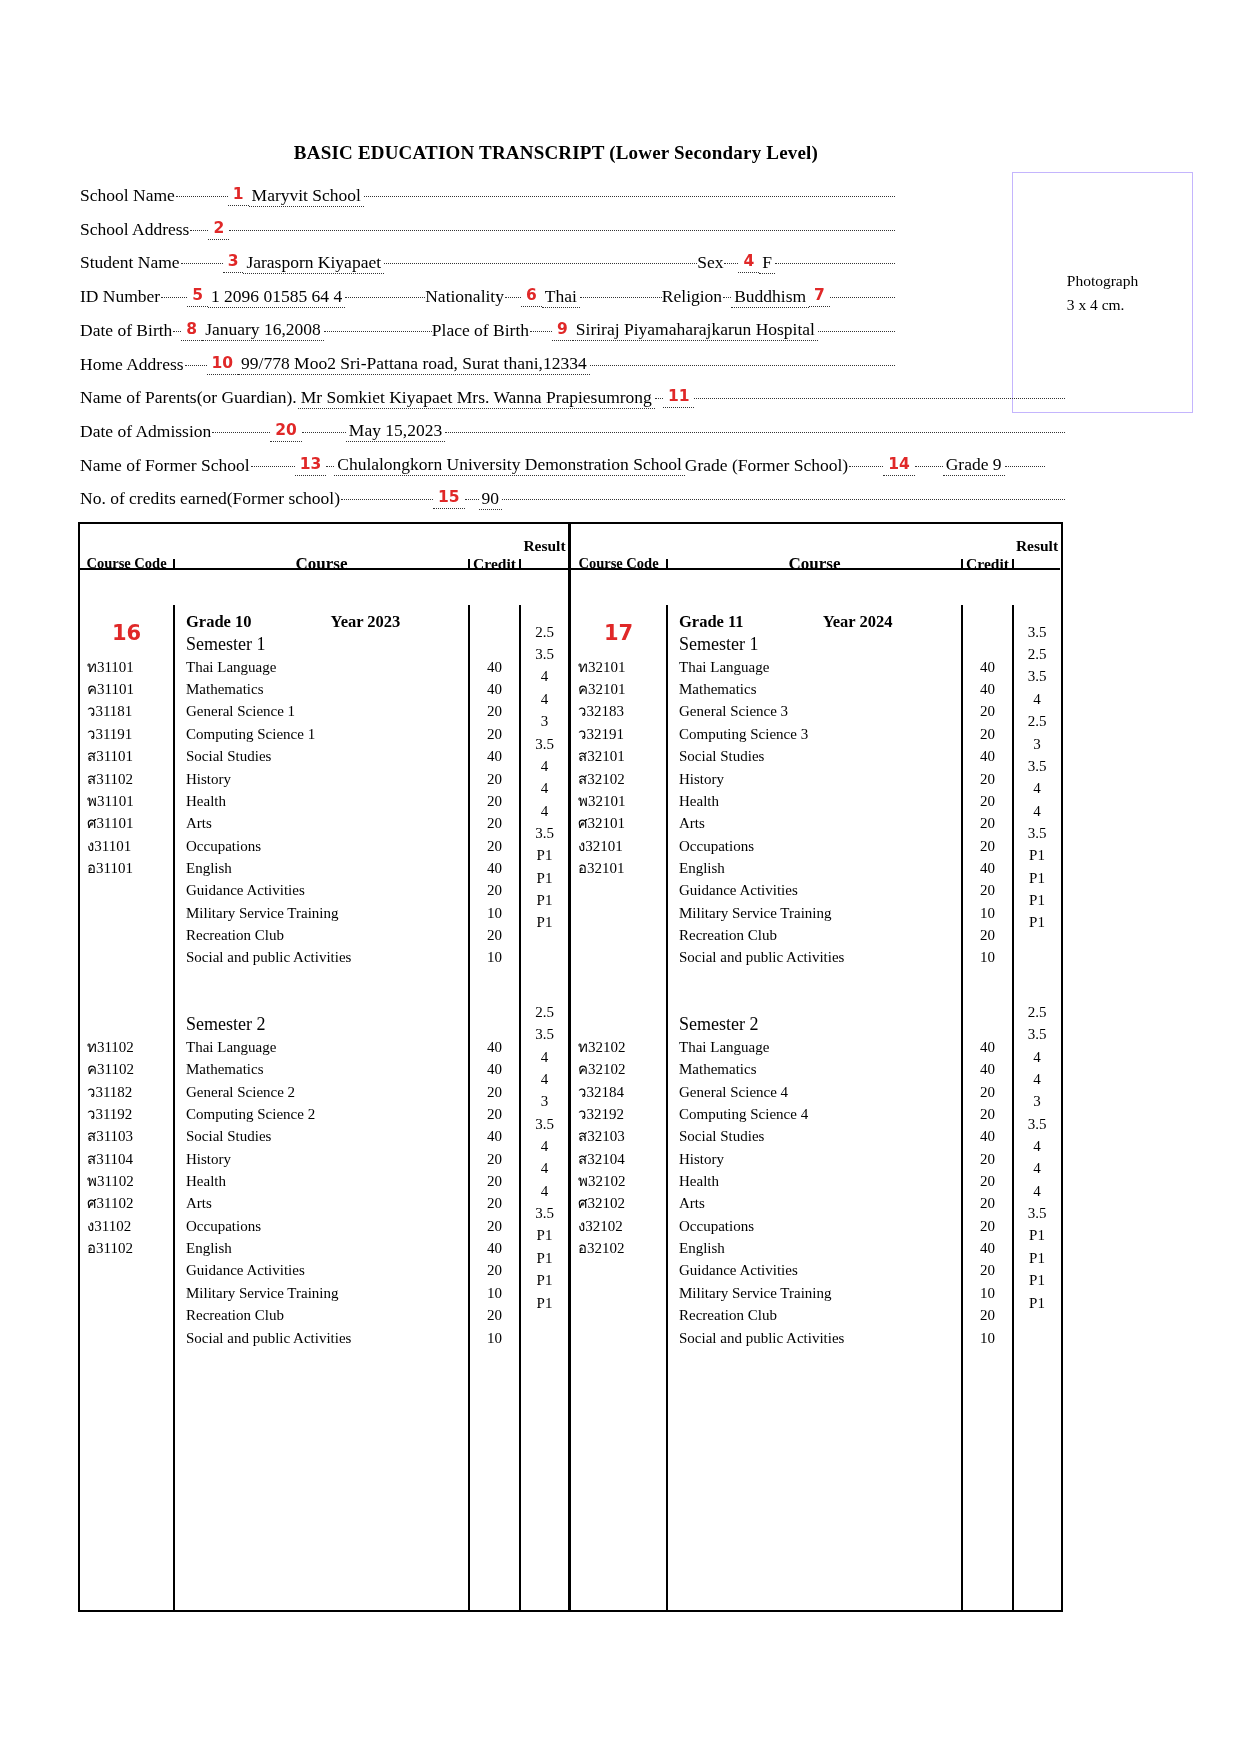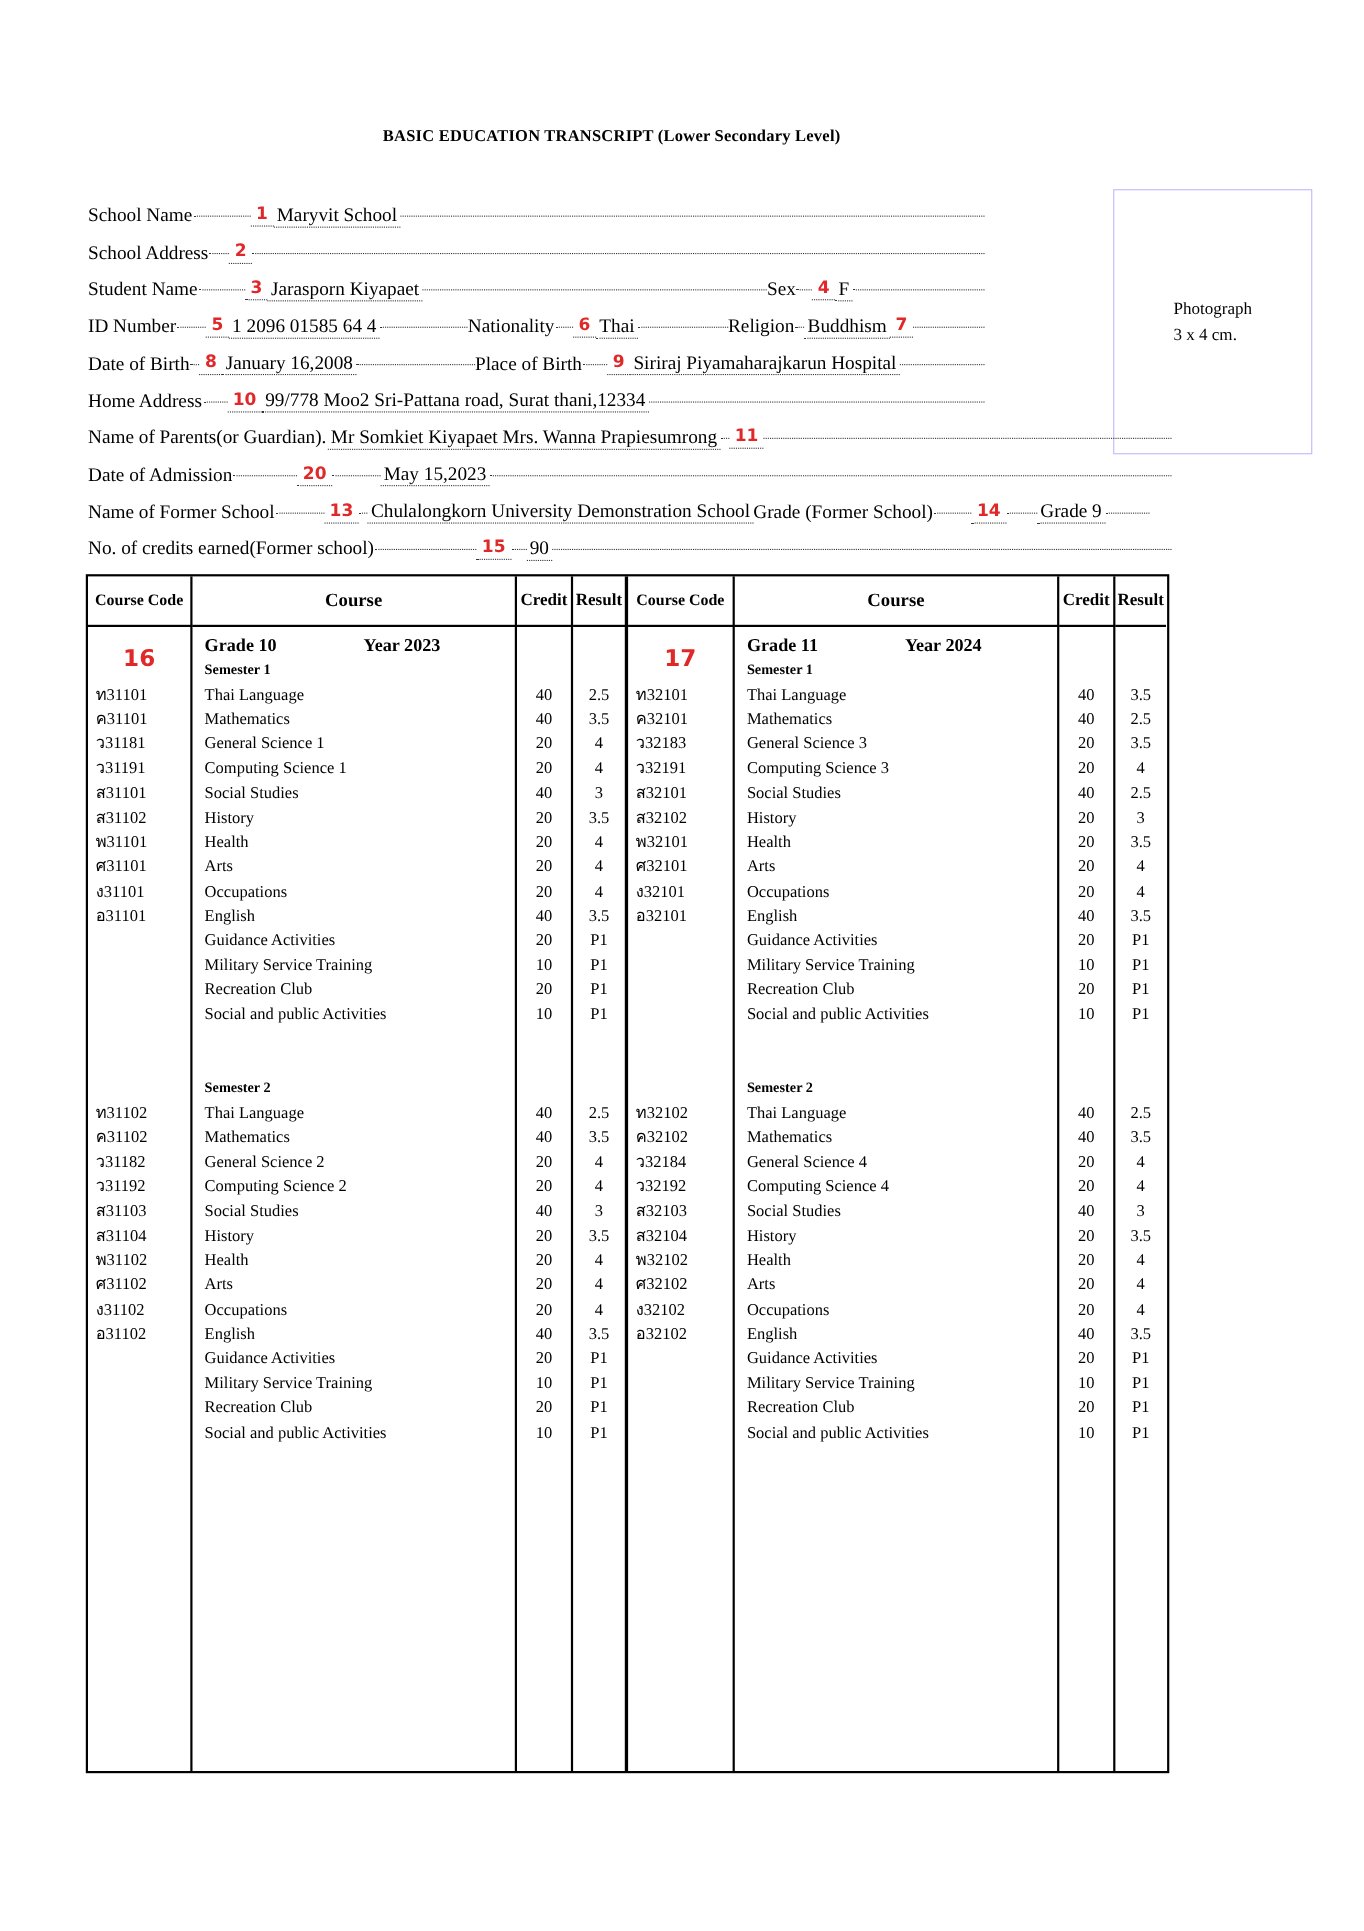--- a/index.html
+++ b/index.html
@@ -1,20 +1,20 @@
 <!DOCTYPE html>
 <html><head>
 <meta charset="utf-8">
 <style>
   :root{ --red:#e02828; --ink:#000; }
   html,body{margin:0;padding:0;background:#ffffff;}
   .page{position:relative;width:1240px;height:1755px;background:#fff;overflow:hidden;
         font-family:"Liberation Serif","DejaVu Serif",serif;color:var(--ink);}
-  .title{position:absolute;left:80px;top:116px;width:952px;text-align:center;
-         font-size:15px;font-weight:bold;letter-spacing:.2px;}
+  .title{position:absolute;left:80px;top:142px;width:952px;text-align:center;
+         font-size:19px;font-weight:bold;letter-spacing:.2px;}
   .photo{position:absolute;left:1012px;top:172px;width:181px;height:241px;
          border:1px solid #c4b5fd;box-sizing:border-box;display:flex;align-items:center;justify-content:center;}
   .photo-inner{font-size:15.5px;line-height:1.5;text-align:left;}
   
   .frow{position:absolute;left:80px;height:27px;display:flex;align-items:center;white-space:nowrap;}
   .frow span{display:block;}
   .flabel{font-size:17.5px;padding:0 1px 0 0;}
   .fval{font-size:17.5px;border-bottom:1.8px dotted #333;padding:0 3px;}
   .fnum{font-family:"DejaVu Sans","Liberation Sans",sans-serif;font-weight:bold;font-size:15.5px;
         color:var(--red);border-bottom:1.8px dotted #333;padding:0 5px 2px 5px;}
@@ -23,28 +23,28 @@
   
   .ttable{position:absolute;left:78px;top:522px;width:985px;height:1090px;border:2.5px solid #000;
           box-sizing:border-box;display:grid;
           grid-template-columns:95px 295px 51px 50px 97px 295px 51px 46px;
           grid-template-rows:46px 1fr;}
   .th{border-bottom:2.5px solid #000;display:flex;align-items:center;justify-content:center;
       font-weight:bold;text-align:center;box-sizing:border-box;}
   .th.hcode{font-size:14.5px;line-height:1.15;}
   .th.hcourse{font-size:17px;}
   .th.hcr{font-size:15.5px;}
-  .br{border-right:2px solid #000;}
+  .br{border-right:2px solid #000;margin-top:35px;}
   .brmid{border-right:3.5px solid #000;}
   .tcol{box-sizing:border-box;padding-top:6px;overflow:hidden;}
   .tc{height:22.36px;line-height:22.36px;font-size:15px;white-space:nowrap;box-sizing:border-box;}
   .tc.codecell{padding-left:7px;}
   .tc.coursecell{padding-left:11px;}
   .tc.ctr{text-align:center;}
-  .tc.sem{font-weight:bold;font-size:13px;}
+  .tc.sem{font-weight:normal;font-size:18px;}
   .tc.grade{font-weight:bold;font-size:16.5px;display:flex;column-gap:79px;}
   .numcell{display:flex;align-items:center;justify-content:center;color:var(--red);
            font-family:"DejaVu Sans","Liberation Sans",sans-serif;font-weight:bold;font-size:21px;}
 </style>
 </head>
 <body>
 
 <div class="page">
   <div class="title">BASIC EDUCATION TRANSCRIPT (Lower Secondary Level)</div>
 

